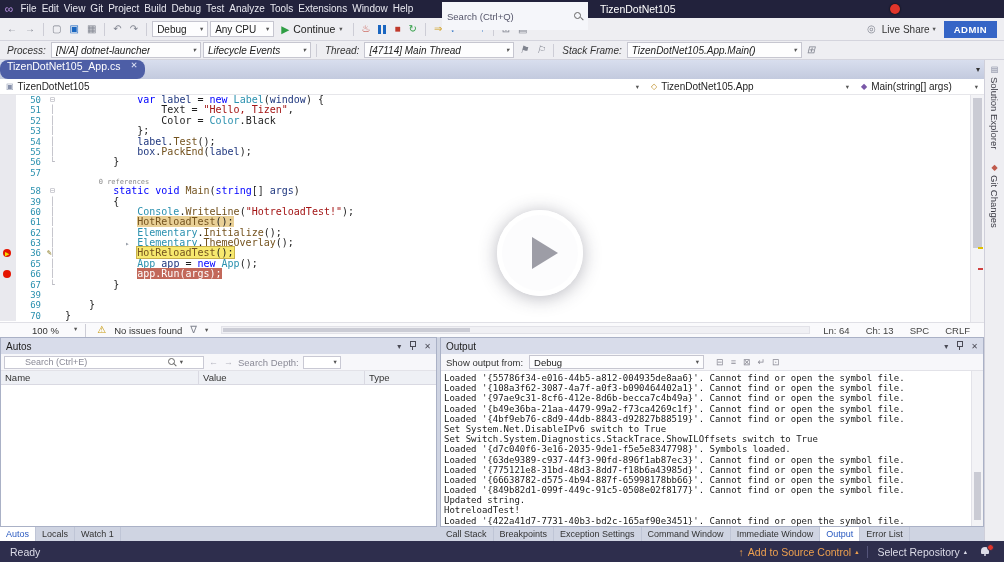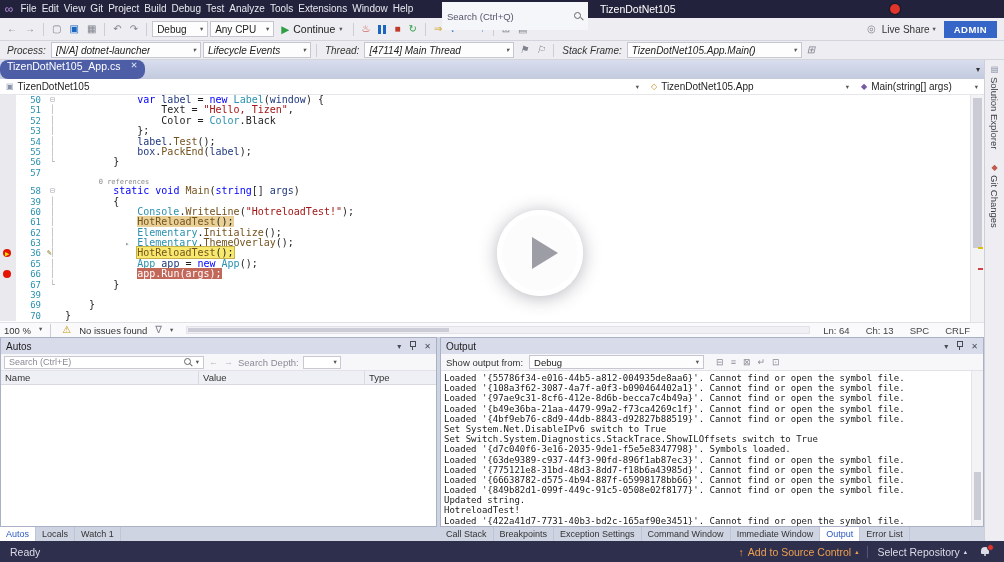--- a/index.html
+++ b/index.html
@@ -69,35 +69,35 @@
   .bp-dot{position:absolute;left:3px;top:1px;width:8px;height:8px;border-radius:50%;background:#e51400;}
   .cur-arrow{position:absolute;left:5px;top:0.5px;font-size:7px;color:#ffd800;text-shadow:0 0 1px #8a7100;}
   .pencil{position:absolute;left:1px;top:0;font-size:8px;color:#8a7a20;background:#fff;}
   .stmt-marker{display:inline-block;width:12px;font-size:7px;color:#9aa0aa;}
   .vscroll{position:absolute;right:0;top:0;bottom:0;width:14px;background:#f3f3f6;border-left:1px solid #e3e3e9;}
   .vthumb{position:absolute;left:2px;right:2px;top:3px;height:150px;background:#cacbd4;}
   .tick{position:absolute;right:1px;width:5px;height:2px;}
 
   
   .ebar{height:15px;background:#fafafc;border-top:1px solid #e0e0e6;display:flex;align-items:center;font-size:9.5px;color:#333;padding:0 4px;gap:5px;}
-  .zoom{display:flex;gap:8px;}
+  .zoom{display:flex;gap:15px;margin-left:28px;}
   .hscroll{flex:1;height:8px;background:#f0f0f4;border:1px solid #e2e2e8;margin:0 8px;position:relative;}
   .hthumb{position:absolute;left:1px;top:1px;bottom:1px;width:42%;background:#cbccd5;}
   .pos{display:flex;gap:16px;padding-right:10px;color:#444;}
 
   
   .bottom{height:190px;background:#cfd4e2;display:flex;}
   .bp-left{width:437px;}
   .bp-gap{width:3px;flex:none;}
   .bp-right{flex:1;}
   .panel{height:100%;background:#fff;border:1px solid #aab1c6;display:flex;flex-direction:column;}
   .ptitle{height:16px;background:#d8dcea;display:flex;align-items:center;font-size:10px;color:#1e1e1e;padding:0 5px;flex:none;}
   .picons{margin-left:auto;display:flex;align-items:center;gap:8px;color:#4a4a55;font-size:8px;}
   .atb{height:17px;display:flex;align-items:center;gap:4px;padding:0 3px;border-bottom:1px solid #e2e2e8;background:#f7f7fa;flex:none;font-size:9.5px;}
-  .sbox{width:200px;height:13px;border:1px solid #c9c9d4;background:#fff;display:flex;align-items:center;padding:0 4px;color:#8a8a96;font-size:9px;gap:3px;}
+  .sbox{width:200px;height:13px;border:1px solid #c9c9d4;background:#fff;display:flex;align-items:center;padding:0 20px;color:#8a8a96;font-size:9px;gap:3px;}
   .sbox .ph{flex:1;white-space:nowrap;overflow:hidden;}
   .grayarrow{color:#b6b6c0;font-size:9px;padding:0 1px;}
   .depthlabel{color:#8a8a96;white-space:nowrap;}
   .mini-dd{width:38px;height:13px;border:1px solid #c9c9d4;background:#fff;display:flex;align-items:center;padding:0 3px;}
   .ahead{height:14px;display:flex;background:#eef0f5;border-bottom:1px solid #d9d9e2;font-size:9.5px;color:#333;flex:none;}
   .acol{padding:0 4px;border-right:1px solid #d9d9e2;display:flex;align-items:center;}
   .acol0{width:198px;}.acol1{width:166px;}.acol2{flex:1;border-right:none;}
   .abody{flex:1;background:#fff;}
   .olabel{color:#333;padding:0 2px;white-space:nowrap;}
   .ddsm{height:14px;font-size:9.5px;}

